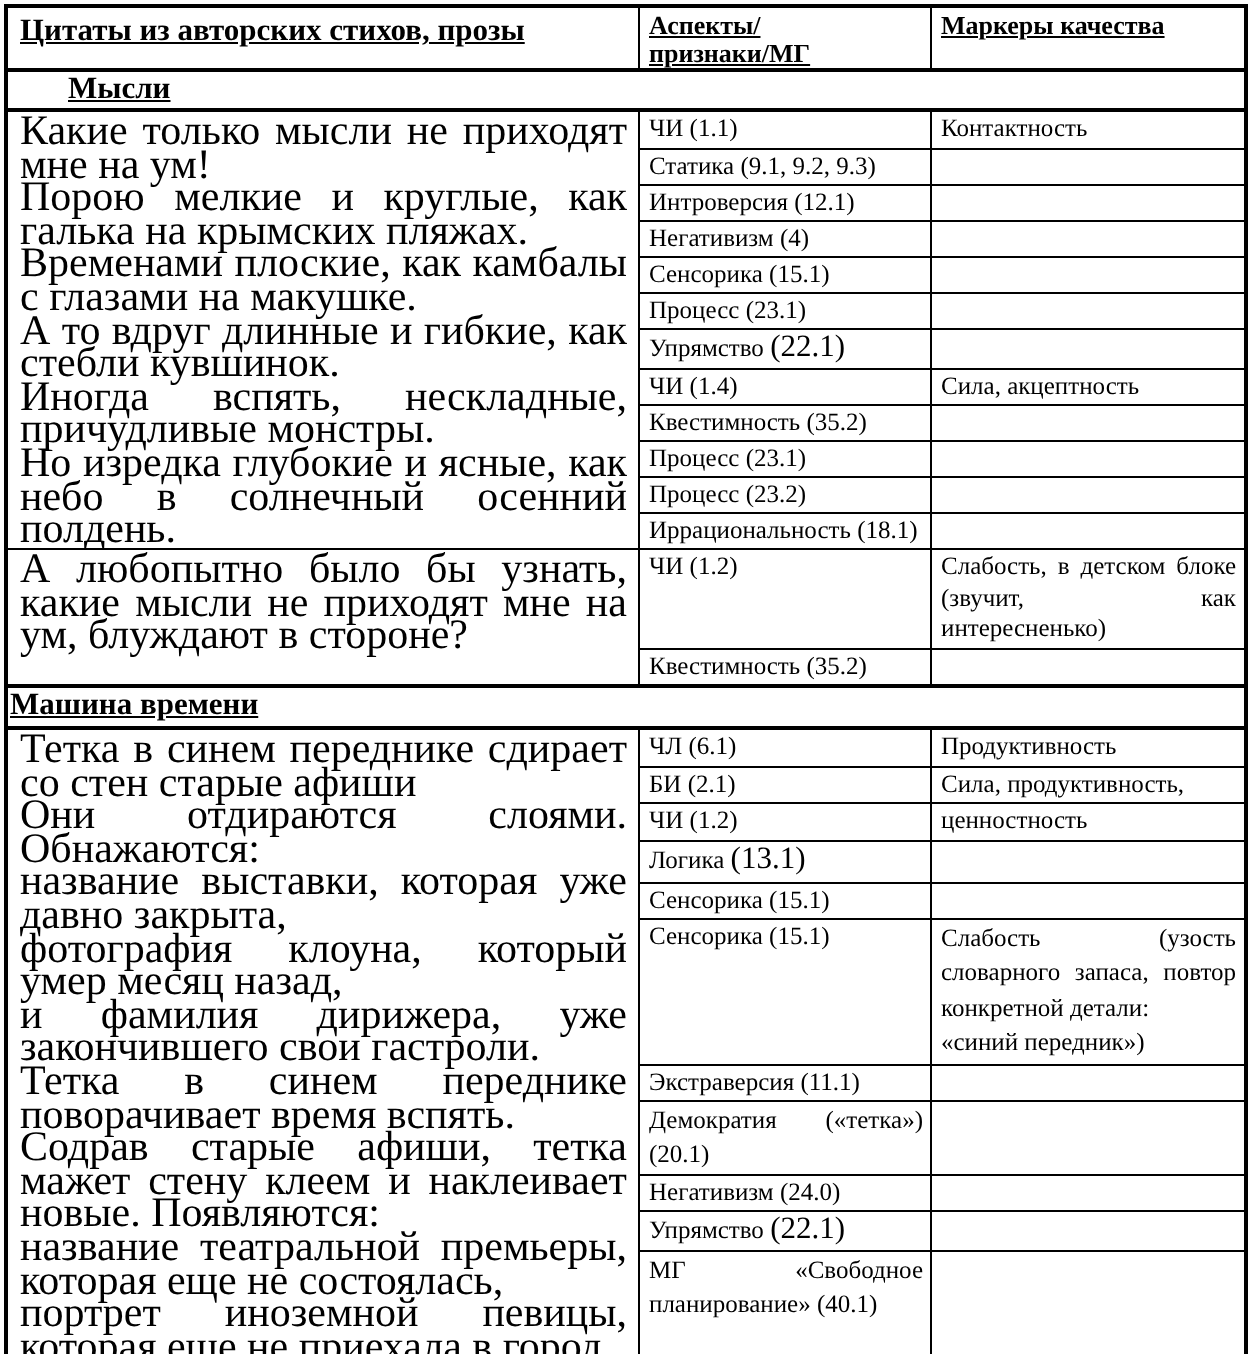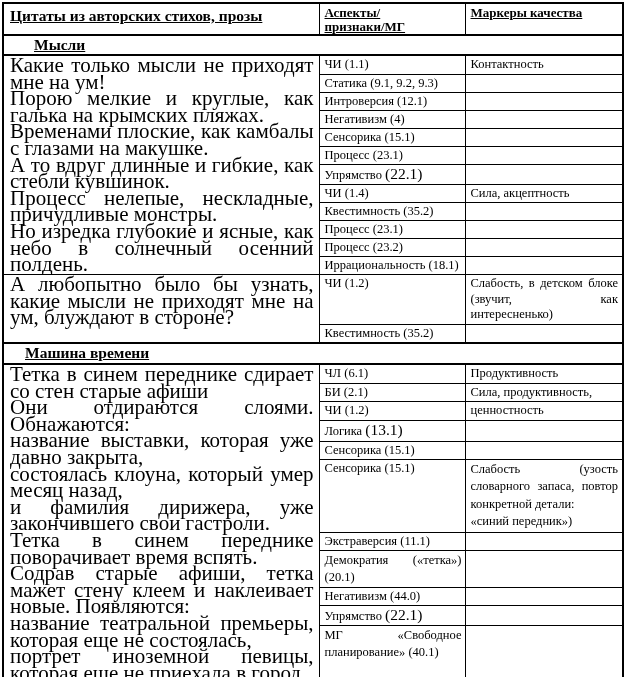--- a/index.html
+++ b/index.html
@@ -13,21 +13,21 @@
   td.c1 { font-size:21px; line-height:16.6px; padding:1px 5px 1px 6px; text-align:justify; }
   td.c2 { font-size:12.5px; line-height:15px; padding:1px 3px 1px 5px; text-align:justify; }
   td.c3 { font-size:12.5px; line-height:15.5px; padding:1px 4px 1px 5px; text-align:justify; }
 
   tr.head { border-bottom:2px solid #000; }
   tr.head td { font-weight:bold;text-decoration:underline; }
   tr.head td.c1 { font-size:15.5px; padding-top:4px; }
   tr.head td.c2, tr.head td.c3 { font-size:13px; line-height:13.5px; padding-top:2px; }
 
   tr.sec { border-top:2px solid #000; border-bottom:2px solid #000; }
-  tr.sec td { font-weight:bold; font-size:15.5px; line-height:16px; padding:1px 21px; }
+  tr.sec td { font-weight:bold; font-size:15.5px; line-height:16px; padding:1px 1px; }
   tr.sec td span { text-decoration:underline; }
   td.sec-indent { padding-left:30px !important; }
 
   .para { text-align:justify; }
   .pre { white-space:pre-line; }
   .big { font-size:15.5px; line-height:1; }
 </style>
 </head>
 <body>
 
@@ -49,21 +49,21 @@
   <tr class="sec" style="height:17px">
     <td class="sec-indent" colspan="3"><span>Мысли</span></td>
   </tr>
 
   <tr style="height:17px">
     <td class="c1" rowspan="12">
       <div class="para">Какие только мысли не приходят мне на ум!</div>
       <div class="para">Порою мелкие и круглые, как галька на крымских пляжах.</div>
       <div class="para">Временами плоские, как камбалы с глазами на макушке.</div>
       <div class="para">А то вдруг длинные и гибкие, как стебли кувшинок.</div>
-      <div class="para">Процесс нелепые, нескладные, причудливые монстры.</div>
+      <div class="para">Иногда вспять, нескладные, причудливые монстры.</div>
       <div class="para">Но изредка глубокие и ясные, как небо в солнечный осенний полдень.</div>
     </td>
     <td class="c2"><span>ЧИ</span> <span>(1.1)</span></td>
     <td class="c3">Контактность</td>
   </tr>
   <tr style="height:16px">
     <td class="c2"><span>Статика</span> <span>(9.1, 9.2, 9.3)</span></td>
     <td class="c3"></td>
   </tr>
   <tr style="height:16px">
@@ -121,21 +121,21 @@
 
   <tr class="sec" style="height:21px">
     <td colspan="3"><span>Машина времени</span></td>
   </tr>
 
   <tr style="height:17px">
     <td class="c1" rowspan="11">
       <div class="para">Тетка в синем переднике сдирает со стен старые афиши</div>
       <div class="para">Они отдираются слоями. Обнажаются:</div>
       <div class="para">название выставки, которая уже давно закрыта,</div>
-      <div class="para">состоялась клоуна, который умер месяц назад,</div>
+      <div class="para">фотография клоуна, который умер месяц назад,</div>
       <div class="para">и фамилия дирижера, уже закончившего свои гастроли.</div>
       <div class="para">Тетка в синем переднике поворачивает время вспять.</div>
       <div class="para">Содрав старые афиши, тетка мажет стену клеем и наклеивает новые. Появляются:</div>
       <div class="para">название театральной премьеры, которая еще не состоялась,</div>
       <div class="para">портрет иноземной певицы, которая еще не приехала в город,</div>
       <div class="para">и дата открытия цирка, который еще не построен.</div>
 
     </td>
     <td class="c2"><span>ЧЛ</span> <span>(6.1)</span></td>
     <td class="c3">Продуктивность</td>
@@ -163,21 +163,21 @@
   </tr>
   <tr style="height:17px">
     <td class="c2"><span>Экстраверсия</span> <span>(11.1)</span></td>
     <td class="c3"></td>
   </tr>
   <tr style="height:28px">
     <td class="c2" style="line-height:17px"><span>Демократия («тетка»)</span> <span>(20.1)</span></td>
     <td class="c3"></td>
   </tr>
   <tr style="height:17px">
-    <td class="c2"><span>Негативизм</span> <span>(44.0)</span></td>
+    <td class="c2"><span>Негативизм</span> <span>(24.0)</span></td>
     <td class="c3"></td>
   </tr>
   <tr style="height:20px">
     <td class="c2"><span>Упрямство</span> <span class="big">(22.1)</span></td>
     <td class="c3"></td>
   </tr>
   <tr>
     <td class="c2" style="line-height:17px"><span>МГ «Свободное планирование»</span> <span>(40.1)</span></td>
     <td class="c3"></td>
   </tr>

